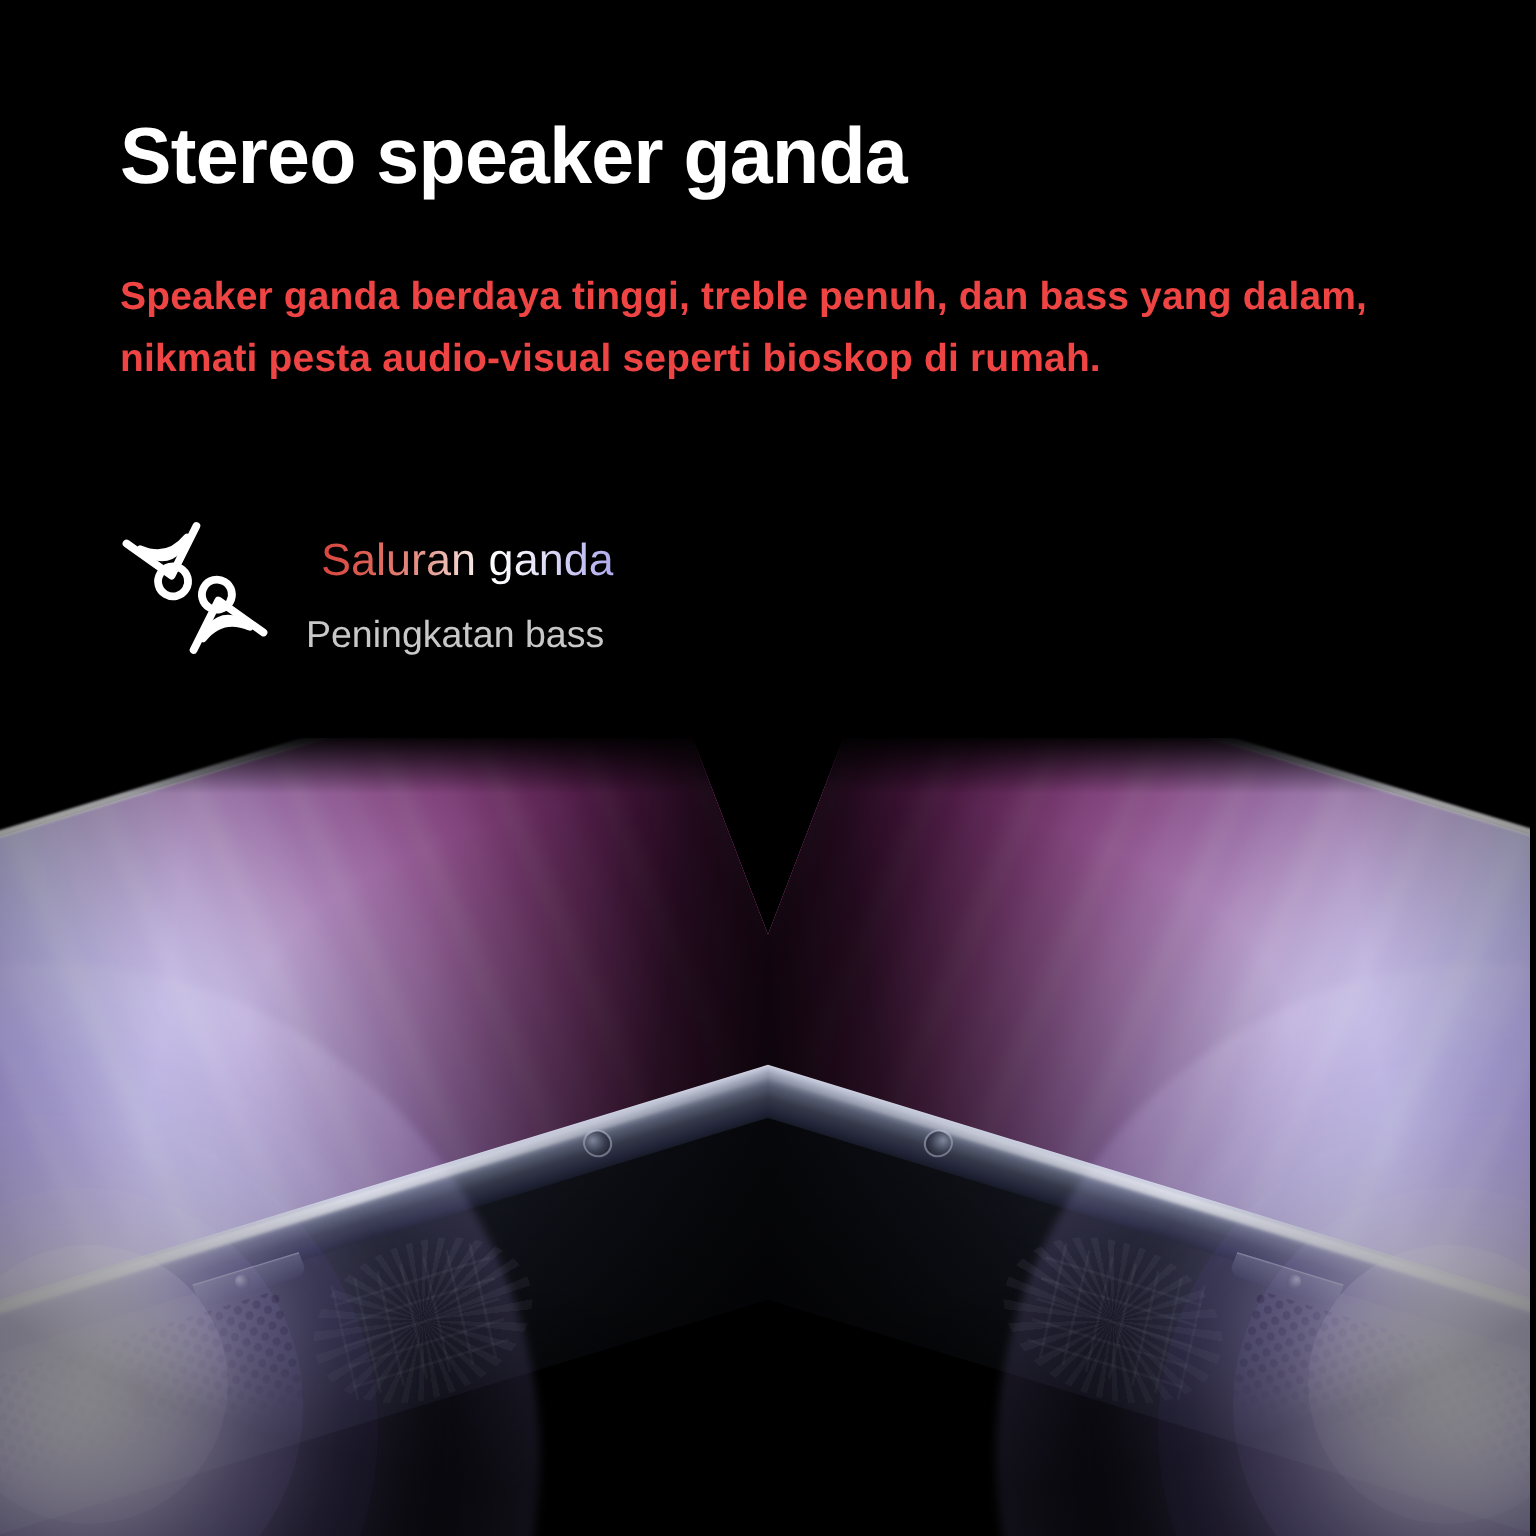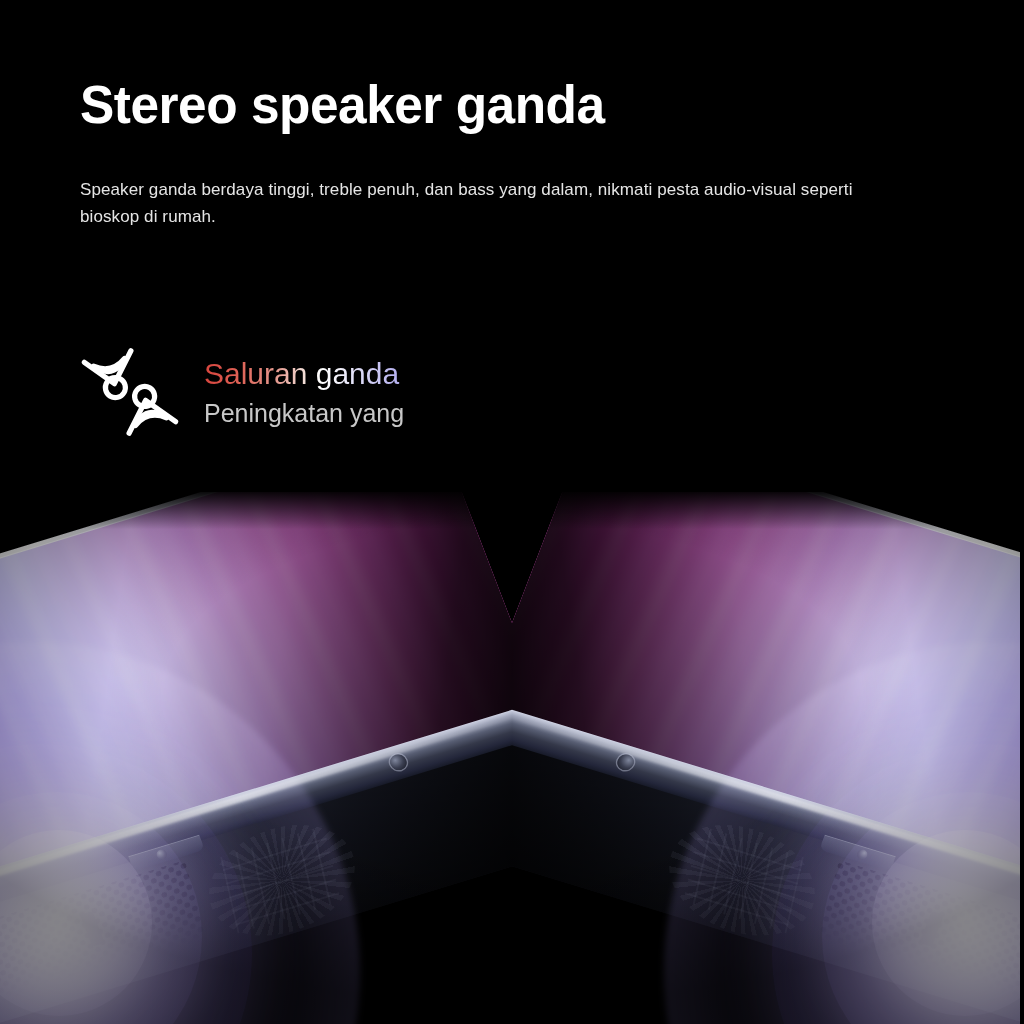--- a/index.html
+++ b/index.html
@@ -34,24 +34,24 @@
     color: #ffffff;
     letter-spacing: -0.5px;
     transform: scaleX(0.97);
     transform-origin: left center;
     margin: 0;
     white-space: nowrap;
   }
   .subcopy {
     margin: 0;
     margin-top: 46px;
-    font-size: 17px;
+    font-size: 26px;
     line-height: 1.58;
-    color: #e5e5e5;
-    font-weight: normal;
+    color: #ef4444;
+    font-weight: bold;
     max-width: 836px;
     letter-spacing: 0.1px;
   }
 
   
   .feature-row {
     position: absolute;
     left: 78px;
     top: 340px;
     display: flex;
@@ -67,21 +67,21 @@
   .feature-text {
     margin-left: 22px;
     display: flex;
     flex-direction: column;
     justify-content: center;
   }
   .feature-title {
     font-size: 30px;
     font-weight: normal;
     line-height: 1.15;
-    margin: 0;
+    margin: 10px;
     background-image: linear-gradient(
         90deg,
         #d8453e 0%,
         #de6256 18%,
         #e6a096 38%,
         #f3ded7 50%,
         #ffffff 58%,
         #f2f1fb 68%,
         #cfccf4 84%,
         #b0abee 100%);
@@ -451,21 +451,21 @@
           <path d="M 46 88 L 70 60 L 94 88"></path>
           <path d="M 54 82 Q 70 70 86 82"></path>
           <path d="M 61 76 Q 70 70 79 76"></path>
           <circle cx="70" cy="56" r="10"></circle>
         </g>
       </g>
     </svg>
 
     <div class="feature-text">
       <div class="feature-title">Saluran ganda</div>
-      <div class="feature-sub">Peningkatan yang</div>
+      <div class="feature-sub">Peningkatan bass</div>
     </div>
   </div>
 
   <div class="scene">
 
     <div class="phone-half left">
       <div class="device">
         <div class="screen">
           <div class="wall"></div>
           <div class="wall-streaks"></div>

